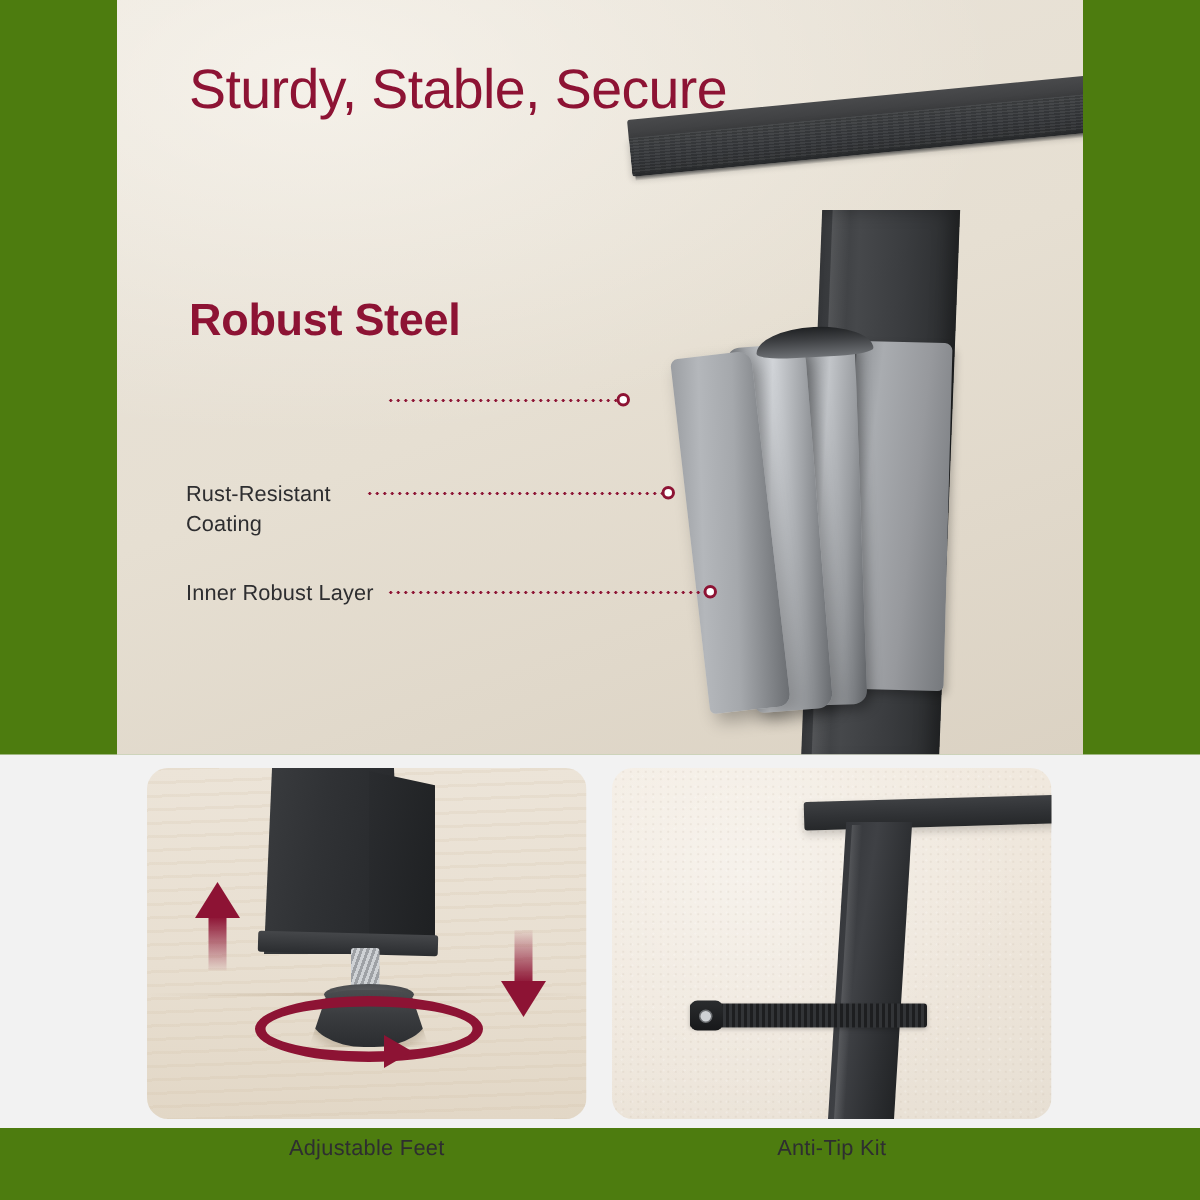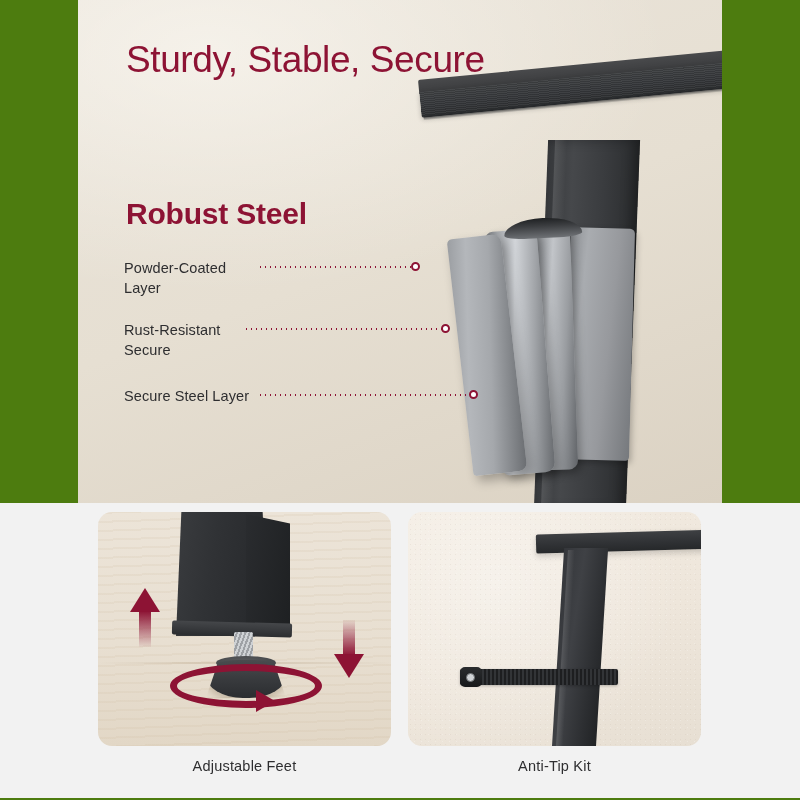--- a/index.html
+++ b/index.html
@@ -210,21 +210,21 @@
     border-radius: 50% 50% 30% 30% / 80% 80% 20% 20%;
     transform: rotate(-3deg);
   }
 
   
   .panels {
     position: absolute;
     left: 0;
     top: 503px;
     width: 800px;
-    height: 295px;
+    height: 249px;
     background: #f2f2f2;
   }
   .panel {
     position: absolute;
     top: 9px;
     width: 293px;
     height: 234px;
     border-radius: 14px;
     overflow: hidden;
   }
@@ -451,25 +451,23 @@
       <div class="steel-sheet sheet-back"></div>
       <div class="steel-sheet sheet-mid"></div>
       <div class="steel-sheet sheet-front"></div>
       <div class="steel-sheet sheet-outer"></div>
       <div class="sheet-curl-top"></div>
     </div>
 
     <div class="hero-title">Sturdy, Stable, Secure</div>
     <div class="hero-subtitle">Robust Steel</div>
 
-    <div class="callout callout-0">Powder-Coated
-Layer</div>
     <div class="callout callout-1">Rust-Resistant
-Secure</div>
-    <div class="callout callout-2">Secure Steel Layer</div>
+Coating</div>
+    <div class="callout callout-2">Inner Robust Layer</div>
 
     <div class="leader leader-0"></div>
     <div class="leader leader-1"></div>
     <div class="leader leader-2"></div>
 
     <div class="marker marker-0"></div>
     <div class="marker marker-1"></div>
     <div class="marker marker-2"></div>
   </div>
 

